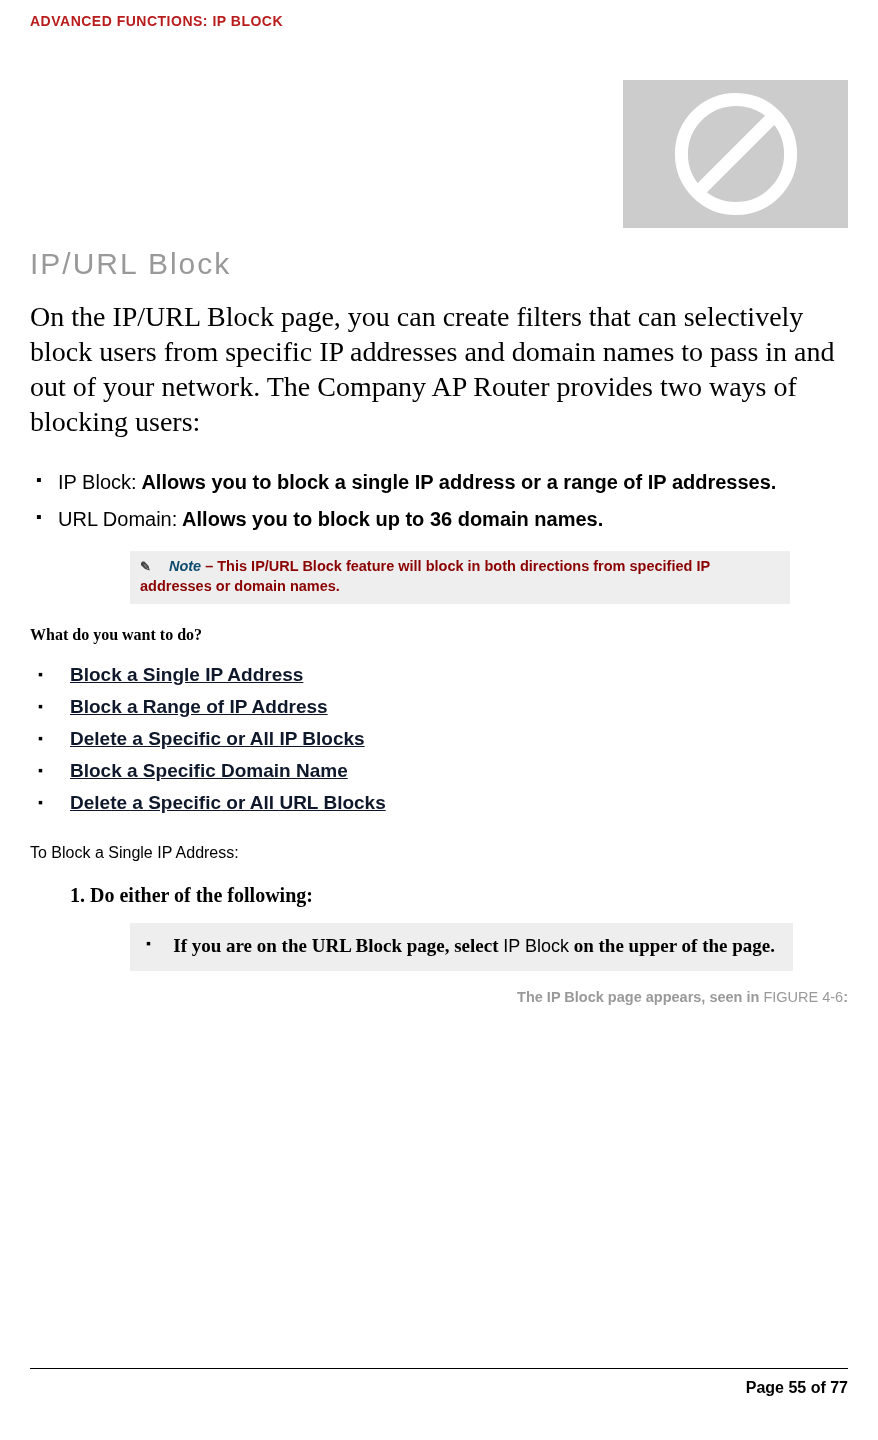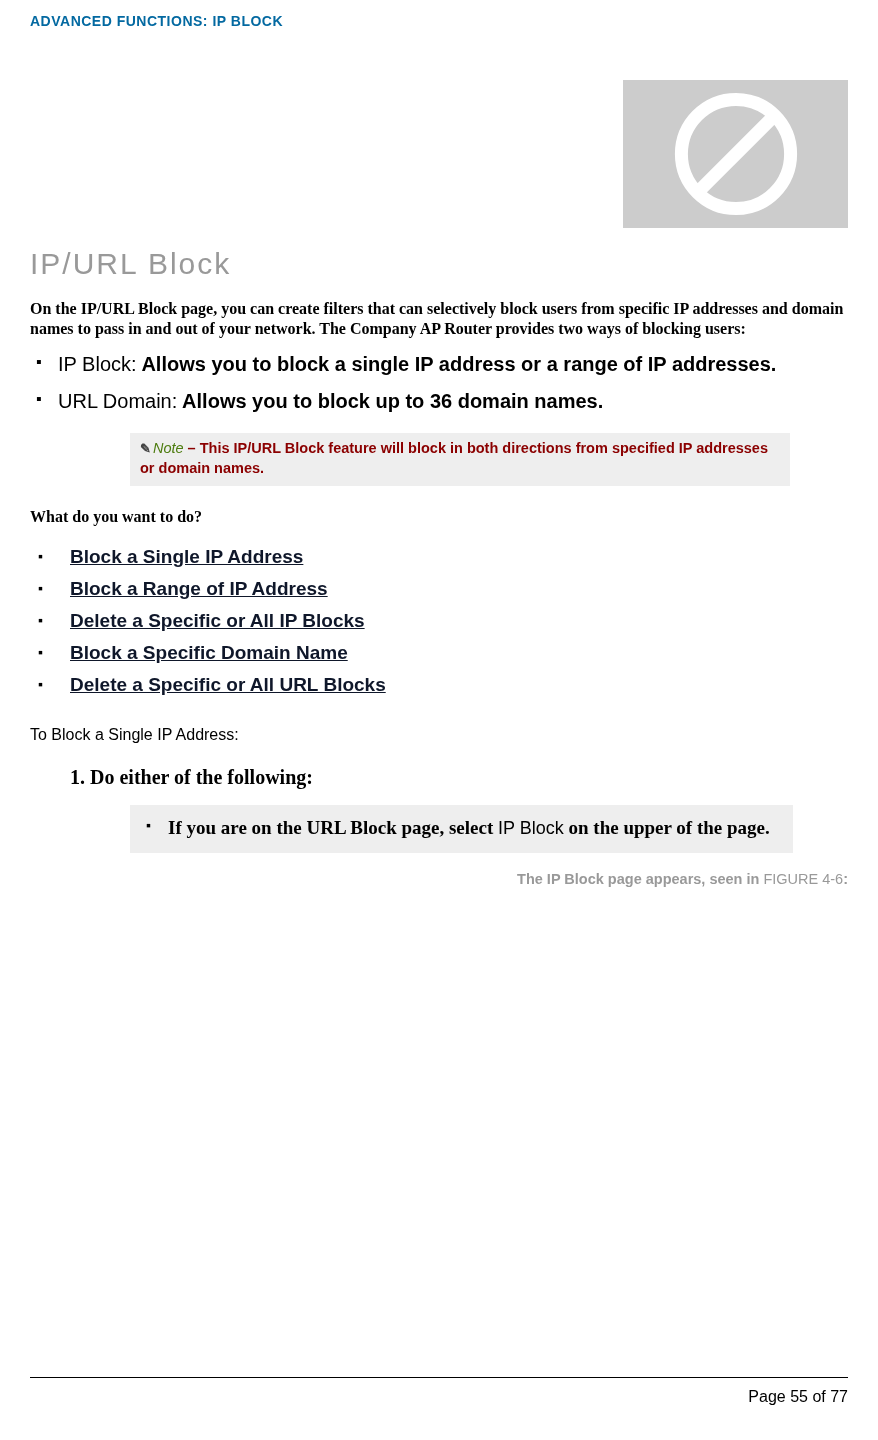--- a/index.html
+++ b/index.html
@@ -17,21 +17,21 @@
     padding: 0;
     position: relative;
     box-sizing: border-box;
   }
   .header {
     padding: 13px 30px 0 30px;
     font-family: Verdana, Arial, sans-serif;
     font-weight: bold;
     font-size: 14px;
     letter-spacing: 0.5px;
-    color: #0369a1;
+    color: #b91c1c;
   }
   .icon-box {
     position: absolute;
     top: 80px;
     right: 30px;
     width: 225px;
     height: 148px;
     background: #ccc;
     display: flex;
     align-items: center;
@@ -47,24 +47,24 @@
   .h1-title {
     font-family: Verdana, Arial, sans-serif;
     color: #999;
     font-size: 30px;
     font-weight: normal;
     letter-spacing: 2px;
     margin-bottom: 18px;
   }
   .intro {
     font-family: "Times New Roman", serif;
-    font-size: 16px;
-    font-weight: bold;
+    font-size: 28px;
+    font-weight: normal;
     line-height: 1.25;
-    margin-bottom: 12px;
+    margin-bottom: 30px;
   }
   .main-bullets {
     margin: 5px 0 18px 0;
     padding: 0 0 0 0;
   }
   .main-bullets li {
     list-style: none;
     font-family: Arial, Helvetica, sans-serif;
     font-size: 20px;
     font-weight: bold;
@@ -88,23 +88,24 @@
     width: 640px;
     background: #eee;
     padding: 6px 10px 8px 10px;
     font-family: Verdana, Arial, sans-serif;
     font-size: 14.5px;
     font-weight: bold;
     line-height: 1.35;
     color: #8B0000;
   }
   .note-box .note-label {
-    color: #4d7c0f;
+    color: #0c4a6e;
     font-style: italic;
-    font-weight: normal;
+    font-weight: bold;
+    margin-left: 16px;
   }
   .pencil-icon {
     color: #444;
     font-size: 13px;
     margin-right: 2px;
   }
   .question {
     font-family: "Times New Roman", serif;
     font-size: 16px;
     font-weight: bold;
@@ -161,20 +162,21 @@
     font-family: "Times New Roman", serif;
     font-size: 19px;
     font-weight: bold;
     line-height: 1.35;
     margin-bottom: 16px;
     padding-left: 28px;
     position: relative;
   }
   .grey-box li:last-child {
     margin-bottom: 0;
+    text-align: right;
   }
   .grey-box li::before {
     content: "▪";
     position: absolute;
     left: 6px;
     font-size: 14px;
     top: 2px;
   }
   .grey-box .sans {
     font-family: Arial, Helvetica, sans-serif;
@@ -188,29 +190,29 @@
     color: #999;
     margin: 18px 0 0 100px;
     text-align: right;
   }
   .result-line .fig {
     color: #999;
     font-weight: normal;
   }
   .footer {
     position: absolute;
-    bottom: 34px;
+    bottom: 43px;
     left: 30px;
     right: 30px;
     border-top: 1px solid #000;
     padding-top: 10px;
     text-align: right;
     font-family: Arial, Helvetica, sans-serif;
     font-size: 16px;
-    font-weight: normal;
+    font-weight: bold;
   }
 </style>
 </head>
 <body>
 
 <div class="page">
   <div class="header">ADVANCED FUNCTIONS: IP BLOCK</div>
 
   <div class="icon-box">
     <svg viewBox="0 0 100 100">

